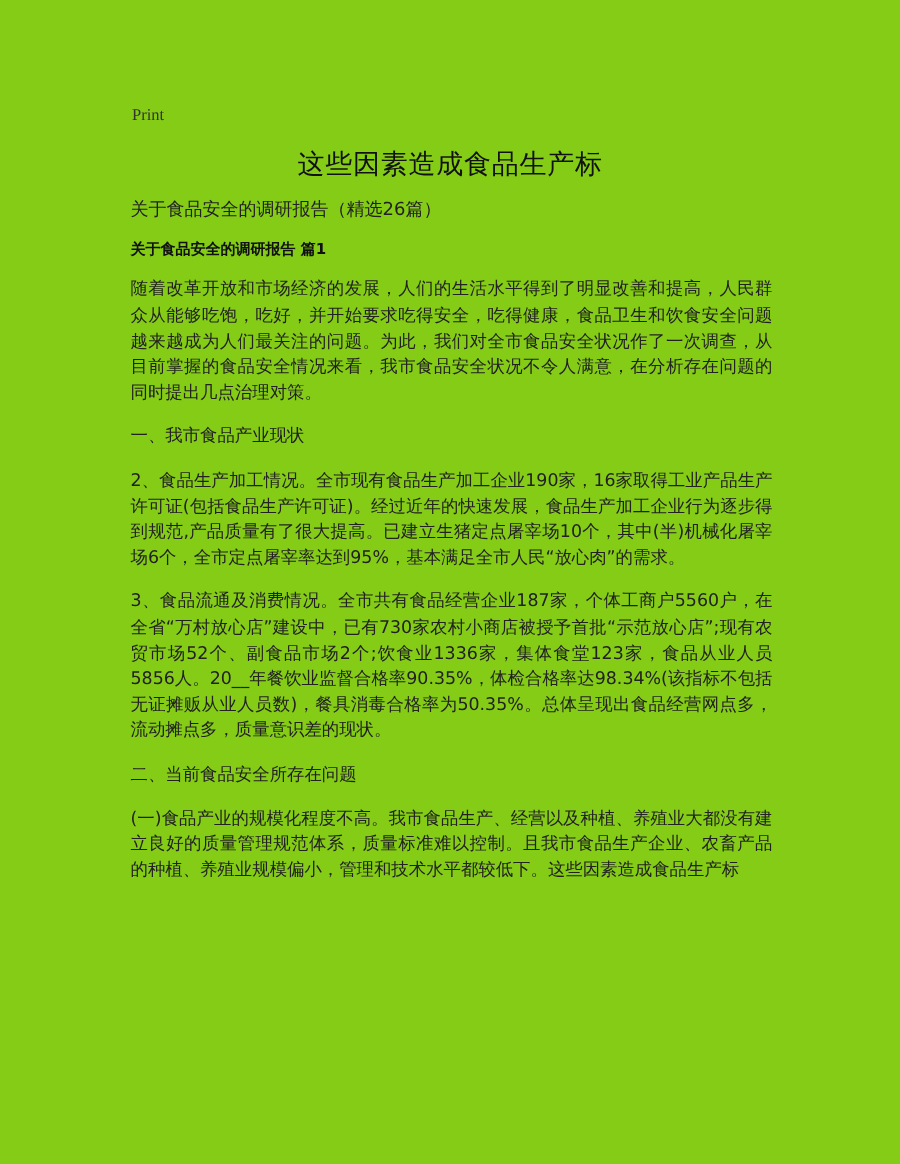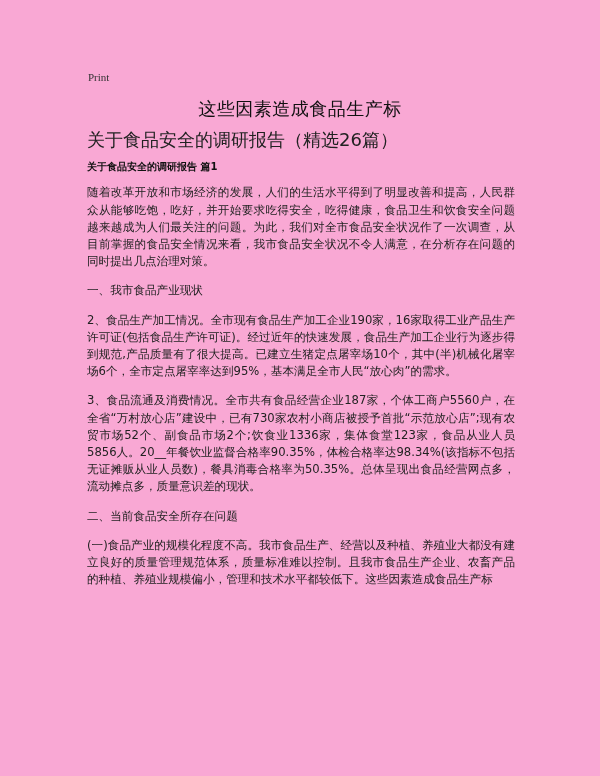--- a/index.html
+++ b/index.html
@@ -1,37 +1,37 @@
 <!DOCTYPE html>
 <html><head>
   <meta charset="utf-8">
   <style>
     html, body { margin: 0; padding: 0; background: #ffffff; }
     body { width: 600px; height: 776px; overflow: hidden; position: relative; }
     .page {
       position: absolute; left: 0; top: 0; width: 600px; height: 776px;
-      background: #f9a8d4; color: #1a1a1a;
+      background: #84cc16; color: #1a1a1a;
     }
     .print-label {
       position: absolute; left: 88px; top: 71px;
       font-family: "Liberation Serif", "DejaVu Serif", serif;
       font-size: 11px; color: #333;
     }
     .doc-title {
       position: absolute; left: 0; width: 600px; top: 97px; text-align: center;
       font-family: "DejaVu Sans", "Liberation Sans", sans-serif;
       font-size: 18px; color: #111; letter-spacing: 0.5px;
     }
     .content {
       position: absolute; left: 87px; top: 131px; width: 428px;
       font-family: "DejaVu Sans", "Liberation Sans", sans-serif;
       font-size: 11.6px; line-height: 17.2px; color: #222;
       text-align: justify;
     }
-    .subtitle { font-size: 18px; margin: 0 0 10px 0; color: #222; }
+    .subtitle { font-size: 12px; margin: 0 0 10px 0; color: #222; }
     .section-title { font-weight: bold; font-size: 10px; margin: 0 0 9px 0; color: #111; }
     .para { margin: 0 0 12px 0; }
     .heading { margin: 0 0 12px 0; }
   </style>
 </head>
 <body>
 
 <div class="page">
   <div class="print-label">Print</div>
   <div class="doc-title">这些因素造成食品生产标</div>

